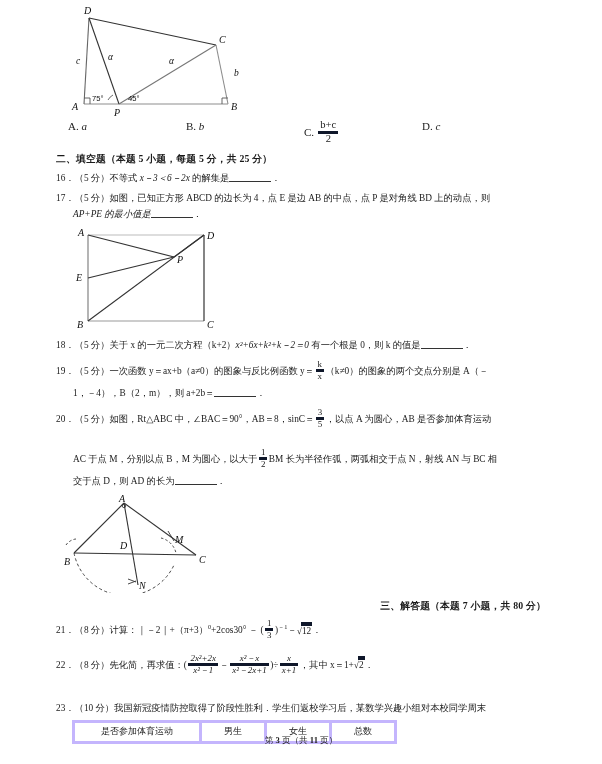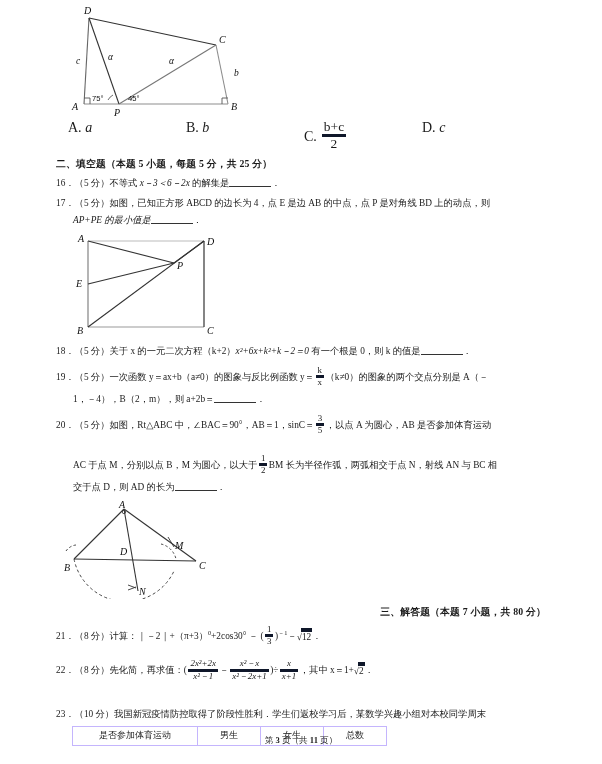--- a/index.html
+++ b/index.html
@@ -24,28 +24,28 @@
   .blank{display:inline-block;border-bottom:1px solid #333;width:42px;height:.85em;vertical-align:-1px;}
   sup{font-size:.68em;vertical-align:super;line-height:0;}
   
   .frac{display:inline-block;vertical-align:-0.52em;text-align:center;line-height:1.02;margin:0 1.5px;font-size:.96em;}
   .frac .num{display:block;padding:0 2px;border-bottom:3px solid #0f172a;}
   .frac .den{display:block;padding:0 2px;}
   .sqrt{display:inline-block;}
   .sqrt .rad{font-size:1.0em;}
   .sqrt .bar{border-top:4px solid #0f172a;padding:0 1px;margin-left:-1px;}
   
-  .choices{display:flex;align-items:flex-start;font-size:14px;padding-left:12px;margin-top:2px;}
+  .choices{display:flex;align-items:flex-start;font-size:11px;padding-left:12px;margin-top:2px;}
   .choices .ch{width:118px;}
   
   .figwrap{position:relative;}
   svg{display:block;}
   
   table.survey{border-collapse:collapse;margin-left:16px;margin-top:4px;font-size:9px;}
-  table.survey td{border:1px solid #c4b5fd;padding:2px 6px;text-align:center;height:14px;}
+  table.survey td{border:3px solid #c4b5fd;padding:2px 6px;text-align:center;height:14px;}
   table.survey td.c0{width:112px;}
   table.survey td.c1,table.survey td.c2,table.survey td.c3{width:50px;}
   
   .footer{
     position:absolute;left:0;right:0;bottom:17px;
     text-align:center;font-size:8.6px;color:#222;
   }
   .footer b{font-weight:bold;}
 </style>
 </head>
@@ -150,21 +150,21 @@
   </div>
 
   <div class="qline" style="margin-top:7px;">
     <span>19．</span><span>（5 分）</span><span>一次函数 y＝ax+b（a≠0）的图象与反比例函数 y＝</span><span class="frac"><span class="num">k</span><span class="den">x</span></span><span>（k≠0）的图象的两个交点分别是 A（－</span>
   </div>
   <div class="qline indent" style="margin-top:5px;">
     <span>1，－4），B（2，m），则 a+2b＝</span><span class="blank"></span><span>．</span>
   </div>
 
   <div class="qline" style="margin-top:7px;">
-    <span>20．</span><span>（5 分）</span><span>如图，Rt△ABC 中，∠BAC＝90°，AB＝1，sinC＝</span><span class="frac"><span class="num">3</span><span class="den">5</span></span><span>，以点 A 为圆心，AB 是否参加体育运动</span>
+    <span>20．</span><span>（5 分）</span><span>如图，Rt△ABC 中，∠BAC＝90°，AB＝8，sinC＝</span><span class="frac"><span class="num">3</span><span class="den">5</span></span><span>，以点 A 为圆心，AB 是否参加体育运动</span>
   </div>
   <div class="qline indent" style="margin-top:19px;">
     <span>AC 于点 M，分别以点 B，M 为圆心，以大于</span><span class="frac"><span class="num">1</span><span class="den">2</span></span><span>BM 长为半径作弧，两弧相交于点 N，射线 AN 与 BC 相</span>
   </div>
   <div class="qline indent" style="margin-top:5px;">
     <span>交于点 D，则 AD 的长为</span><span class="blank"></span><span>．</span>
   </div>
 
   <div class="figwrap" style="height:100px;margin-top:4px;">
     <svg width="240" height="100" viewBox="0 0 240 100">

